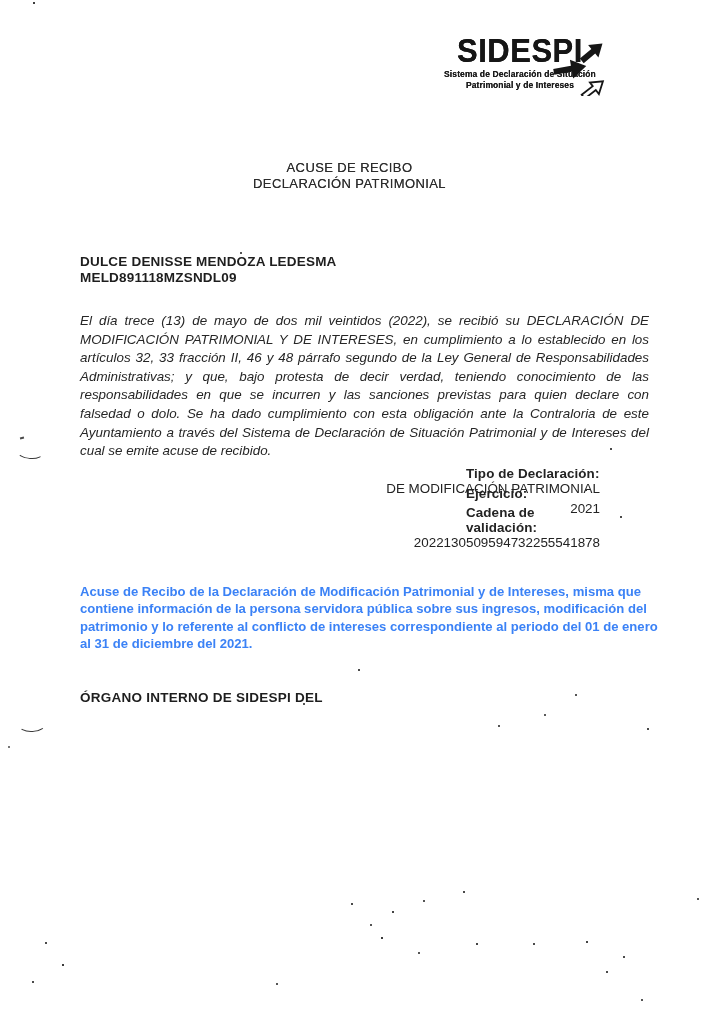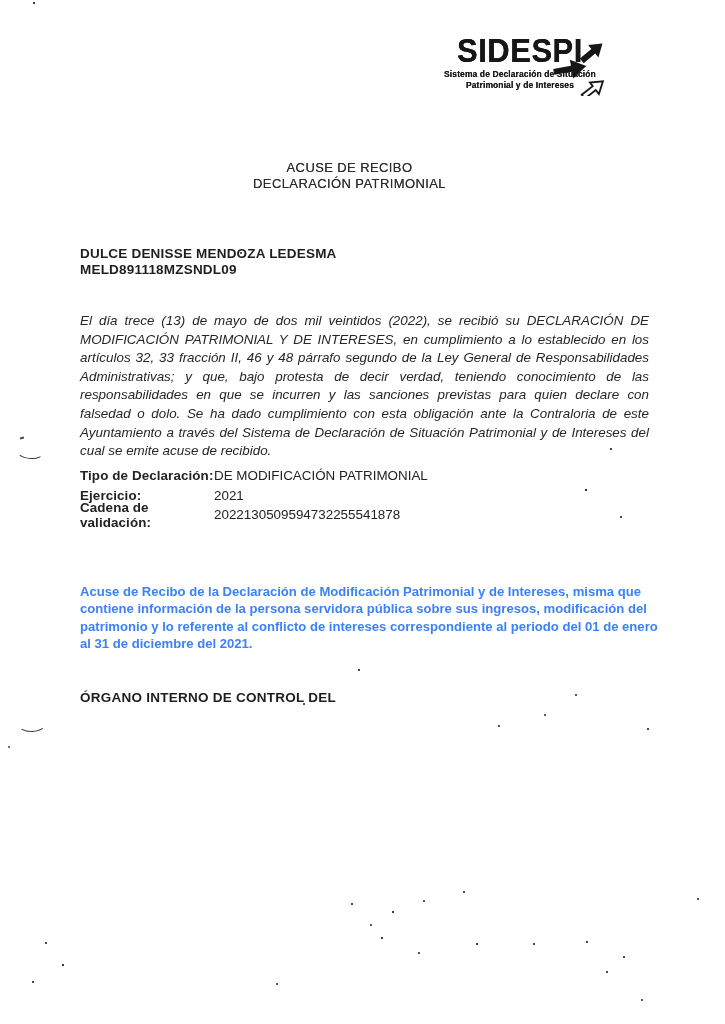--- a/index.html
+++ b/index.html
@@ -26,41 +26,41 @@
   }
 
   
   .doc-title{
     position:absolute;left:0;top:160px;width:100%;text-align:center;
     transform:translateX(-13px);
     font-size:13px;line-height:15.5px;letter-spacing:0.4px;color:#2c2c2c;
   }
 
   
-  .declarant{position:absolute;left:80px;top:246px;font-weight:bold;
+  .declarant{position:absolute;left:80px;top:254px;font-weight:bold;
     font-size:13.5px;line-height:15.8px;letter-spacing:0.2px;color:#1e1e1e;}
 
   
   .para1{
     position:absolute;left:80px;top:312px;width:569px;
     font-size:13.4px;line-height:18.6px;text-align:justify;color:#262626;font-style:italic;
   }
   .para2{
     position:absolute;left:80px;top:583px;width:587px;
     font-size:13.1px;line-height:17.4px;text-align:left;color:#3b82f6;font-weight:bold;
   }
   .closing{
     position:absolute;left:80px;top:690px;font-weight:bold;
     font-size:13.5px;letter-spacing:0.25px;color:#1e1e1e;
   }
 
   
   .fields{position:absolute;left:80px;top:466px;width:520px;
     font-size:13.4px;color:#232323;}
-  .field-row{display:flex;height:19.6px;align-items:center;}
+  .field-row{display:flex;height:19.6px;align-items:flex-end;flex-direction:column;}
   .field-label{width:134px;font-weight:bold;flex:none;letter-spacing:0.1px;}
   .field-value{flex:1;}
 
   
   .pen-mark{position:absolute;border:1.6px solid transparent;
     border-bottom:1.8px solid #3a3a3a;border-radius:48%;}
   .pen-mark-1{left:17px;top:444px;width:25px;height:13px;transform:rotate(4deg);}
   .pen-mark-2{left:18px;top:715px;width:26px;height:15px;transform:rotate(-2deg);}
   .pen-dash{position:absolute;left:20px;top:437px;width:4px;height:2px;
     background:#4a4a4a;transform:rotate(-12deg);}
@@ -130,21 +130,21 @@
       <span class="field-value">2021</span>
     </div>
     <div class="field-row">
       <span class="field-label">Cadena de validación:</span>
       <span class="field-value">2022130509594732255541878</span>
     </div>
   </div>
 
   <div class="para2">Acuse de Recibo de la Declaración de Modificación Patrimonial y de Intereses, misma que contiene información de la persona servidora pública sobre sus ingresos, modificación del patrimonio y lo referente al conflicto de intereses correspondiente al periodo del 01 de enero al 31 de diciembre del 2021.</div>
 
-  <div class="closing">ÓRGANO INTERNO DE CONTROL DEL</div>
+  <div class="closing">ÓRGANO INTERNO DE SIDESPI DEL</div>
 
   <div class="pen-mark pen-mark-1"></div>
   <div class="pen-mark pen-mark-2"></div>
   <div class="pen-dash"></div>
   <div class="pen-dot"></div>
   <div class="specks"></div>
 
 </div>
 
 </body></html>

